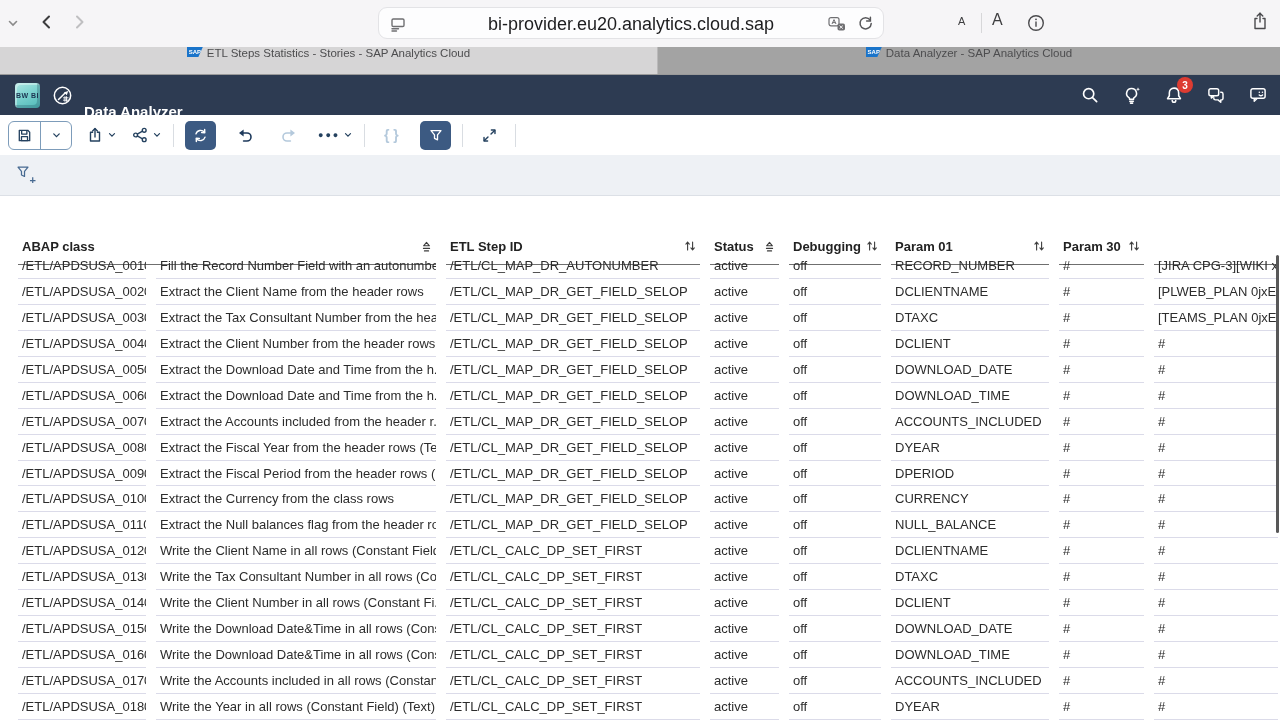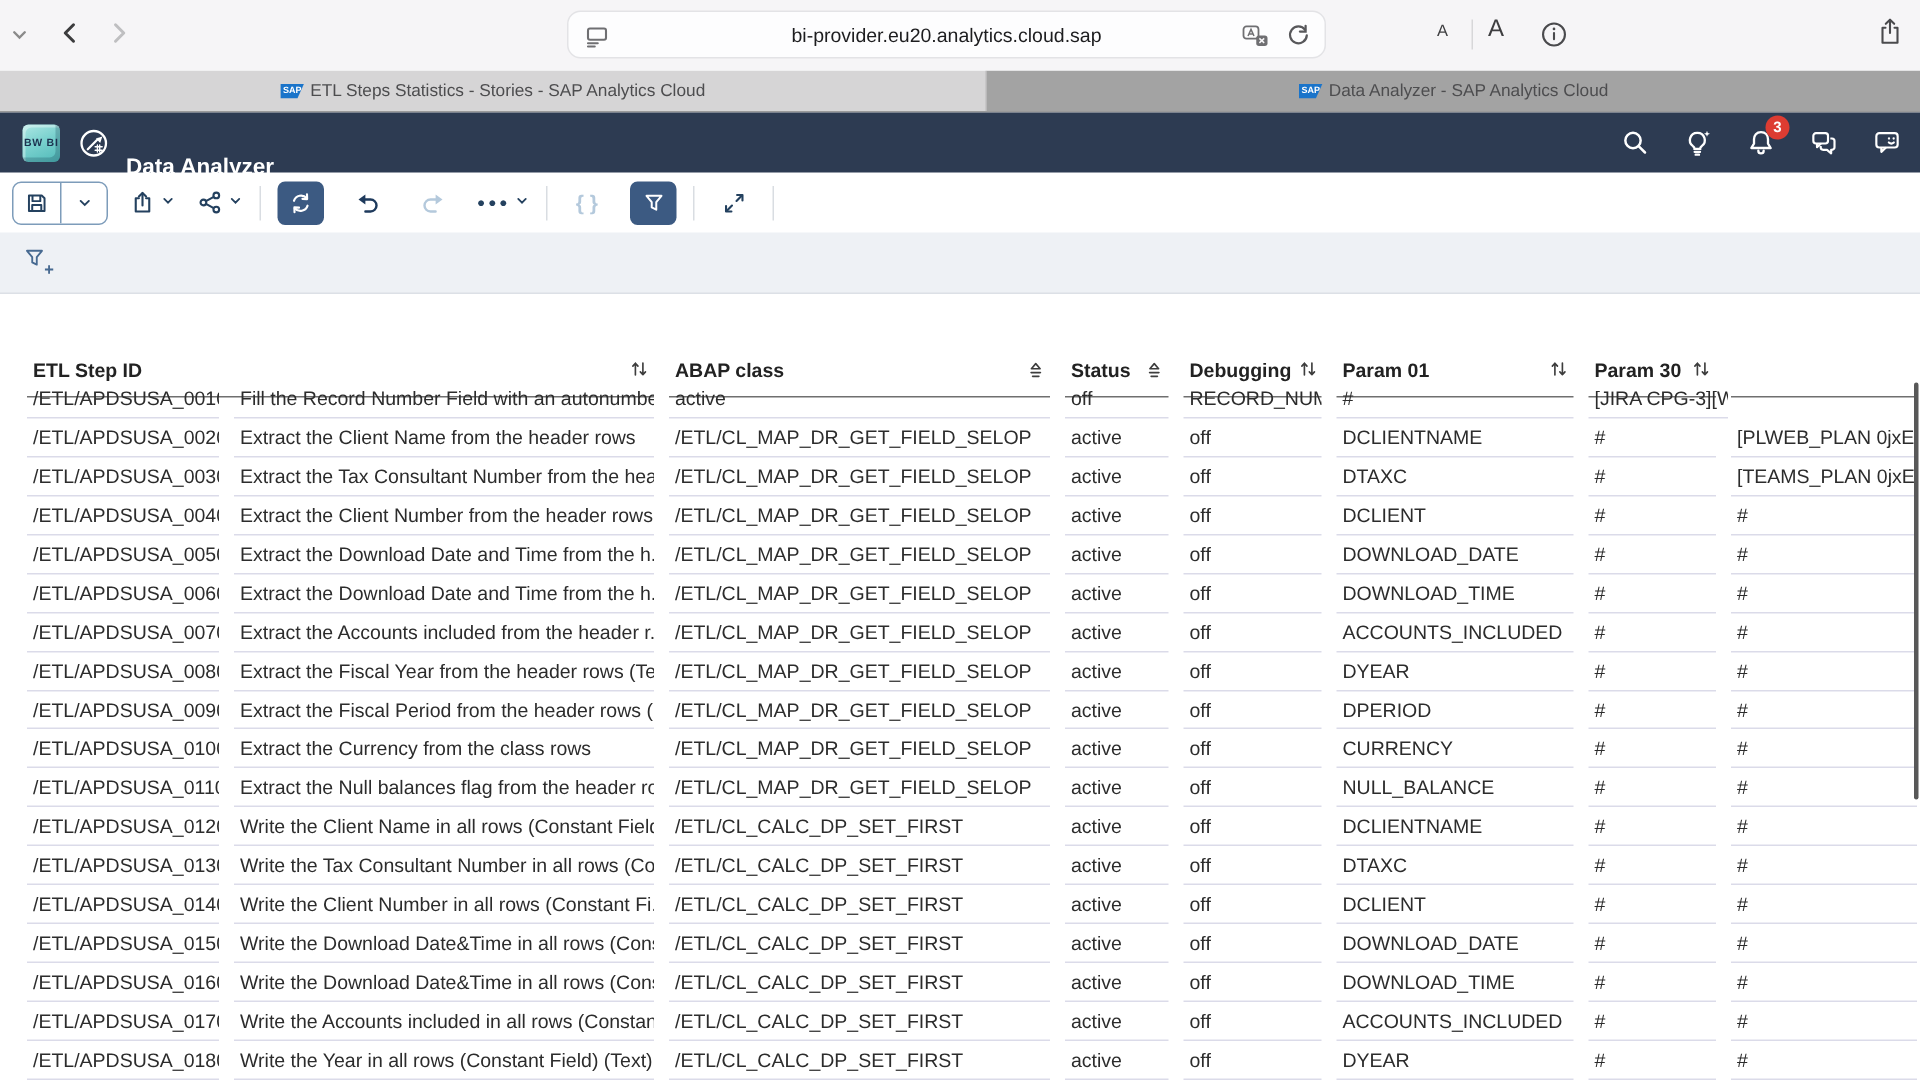--- a/index.html
+++ b/index.html
@@ -9,32 +9,32 @@
   
   .chrome { position:relative; height:47px; background:#f6f5f7; }
   .chrome svg { display:block; }
   .win-chevron { position:absolute; left:6px; top:16px; color:#8a8a8a; }
   .nav-back { position:absolute; left:38px; top:13px; color:#3c3c3e; }
   .nav-fwd  { position:absolute; left:70px; top:13px; color:#bfbfc1; }
   .url-bar { position:absolute; left:378px; top:7px; width:506px; height:32px;
              background:#fdfdfe; border:1px solid #e3e3e6; border-radius:9px; }
   .reader-icon { position:absolute; left:10px; top:7px; color:#6f6f72; }
   .url-text { position:absolute; left:0; right:0; top:0; height:32px; line-height:32px;
-              text-align:center; font-size:13px; color:#1d1d1f; }
+              text-align:center; font-size:18px; color:#1d1d1f; }
   .translate-icon { position:absolute; right:36px; top:7px; color:#6f6f72; }
   .reload-icon { position:absolute; right:9px; top:7px; color:#58585b; }
   .font-small { position:absolute; left:958px; top:15px; font-size:11px; color:#3e3e40; }
   .font-divider { position:absolute; left:981px; top:13px; width:1px; height:20px; background:#d7d7d9; }
   .font-large { position:absolute; left:992px; top:11px; font-size:16px; color:#3e3e40; }
   .info-icon { position:absolute; left:1026px; top:13px; color:#4a4a4d; }
   .share-icon { position:absolute; left:1251px; top:11px; color:#4a4a4d; }
 
   
   .tabbar { display:flex; height:28px; border-bottom:1px solid #9a9a9a; }
-  .tab { display:flex; align-items:center; justify-content:center; gap:4px;
+  .tab { display:flex; justify-content:center; gap:4px;
          font-size:11.5px; color:#4d4d4f; white-space:nowrap; overflow:hidden; }
   .tab-left  { width:658px; background:#d6d5d6; border-right:1px solid #bab9ba; }
   .tab-right { flex:1; background:#a3a3a3; }
   .sap-favicon { width:16px; height:10px; background:#1a74ca; color:#fff; font-size:6px; font-weight:bold;
                  display:flex; align-items:center; justify-content:center;
                  clip-path:polygon(0 0,100% 0,72% 100%,0 100%); letter-spacing:0; flex:none; }
 
   
   .sac { position:relative; height:40px; background:#2d3b52; display:flex; align-items:center; color:#fff; }
   .cube-logo { position:absolute; left:15px; top:8px; width:25px; height:25px; border-radius:4px;
@@ -319,35 +319,35 @@
       <svg width="16" height="16" viewBox="0 0 18 18" fill="none" stroke="currentColor" stroke-width="1.4" stroke-linejoin="round">
           <path d="M3.4 3.6 H14.6 L10.7 8.4 V14 L7.3 12.3 V8.4 Z"></path>
         </svg>
       <span class="plus">+</span>
     </span>
   </div>
 
   <div class="grid">
     <div class="thead">
       <div class="th">
-        <span>ETL Step ID</span>
-        <svg class="sort-svg" width="14" height="14" viewBox="0 0 14 14" fill="none" stroke="currentColor" stroke-width="1.1" stroke-linecap="round" stroke-linejoin="round">
-            <path d="M4.6 3.2 V11 M4.6 3.2 L2.9 5.1 M4.6 3.2 L6.3 5.1"></path>
-            <path d="M9.6 10.8 V3 M9.6 10.8 L7.9 8.9 M9.6 10.8 L11.3 8.9"></path>
-          </svg>
-      </div>
-      <div class="th">
         <span>ABAP class</span>
         <svg class="sort-svg" width="13" height="13" viewBox="0 0 13 13" fill="none" stroke="currentColor" stroke-width="1.1" stroke-linecap="round" stroke-linejoin="round">
             <path d="M6.5 2.4 L9.4 5.8 H3.6 Z"></path>
             <path d="M3.4 8.4 H9.6"></path>
             <path d="M4.4 10.9 H8.6"></path>
           </svg>
       </div>
       <div class="th">
+        <span>ETL Step ID</span>
+        <svg class="sort-svg" width="14" height="14" viewBox="0 0 14 14" fill="none" stroke="currentColor" stroke-width="1.1" stroke-linecap="round" stroke-linejoin="round">
+            <path d="M4.6 3.2 V11 M4.6 3.2 L2.9 5.1 M4.6 3.2 L6.3 5.1"></path>
+            <path d="M9.6 10.8 V3 M9.6 10.8 L7.9 8.9 M9.6 10.8 L11.3 8.9"></path>
+          </svg>
+      </div>
+      <div class="th">
         <span>Status</span>
         <svg class="sort-svg" width="13" height="13" viewBox="0 0 13 13" fill="none" stroke="currentColor" stroke-width="1.1" stroke-linecap="round" stroke-linejoin="round">
             <path d="M6.5 2.4 L9.4 5.8 H3.6 Z"></path>
             <path d="M3.4 8.4 H9.6"></path>
             <path d="M4.4 10.9 H8.6"></path>
           </svg>
       </div>
       <div class="th">
         <span>Debugging</span>
         <svg class="sort-svg" width="14" height="14" viewBox="0 0 14 14" fill="none" stroke="currentColor" stroke-width="1.1" stroke-linecap="round" stroke-linejoin="round">
@@ -371,20 +371,21 @@
       </div>
       <div class="th">
         <span>Tags</span>
       </div>
     </div>
 
     <div id="tbody">
       <div class="trow">
         <div class="cell">/ETL/APDSUSA_0010</div>
         <div class="cell">Fill the Record Number Field with an autonumber</div>
+        <div class="cell">/ETL/CL_MAP_DR_AUTONUMBER</div>
         <div class="cell">active</div>
         <div class="cell">off</div>
         <div class="cell">RECORD_NUMBER</div>
         <div class="cell">#</div>
         <div class="cell">[JIRA CPG-3][WIKI x/tC</div>
       </div>
 
       <div class="trow">
         <div class="cell">/ETL/APDSUSA_0020</div>
         <div class="cell">Extract the Client Name from the header rows</div>

